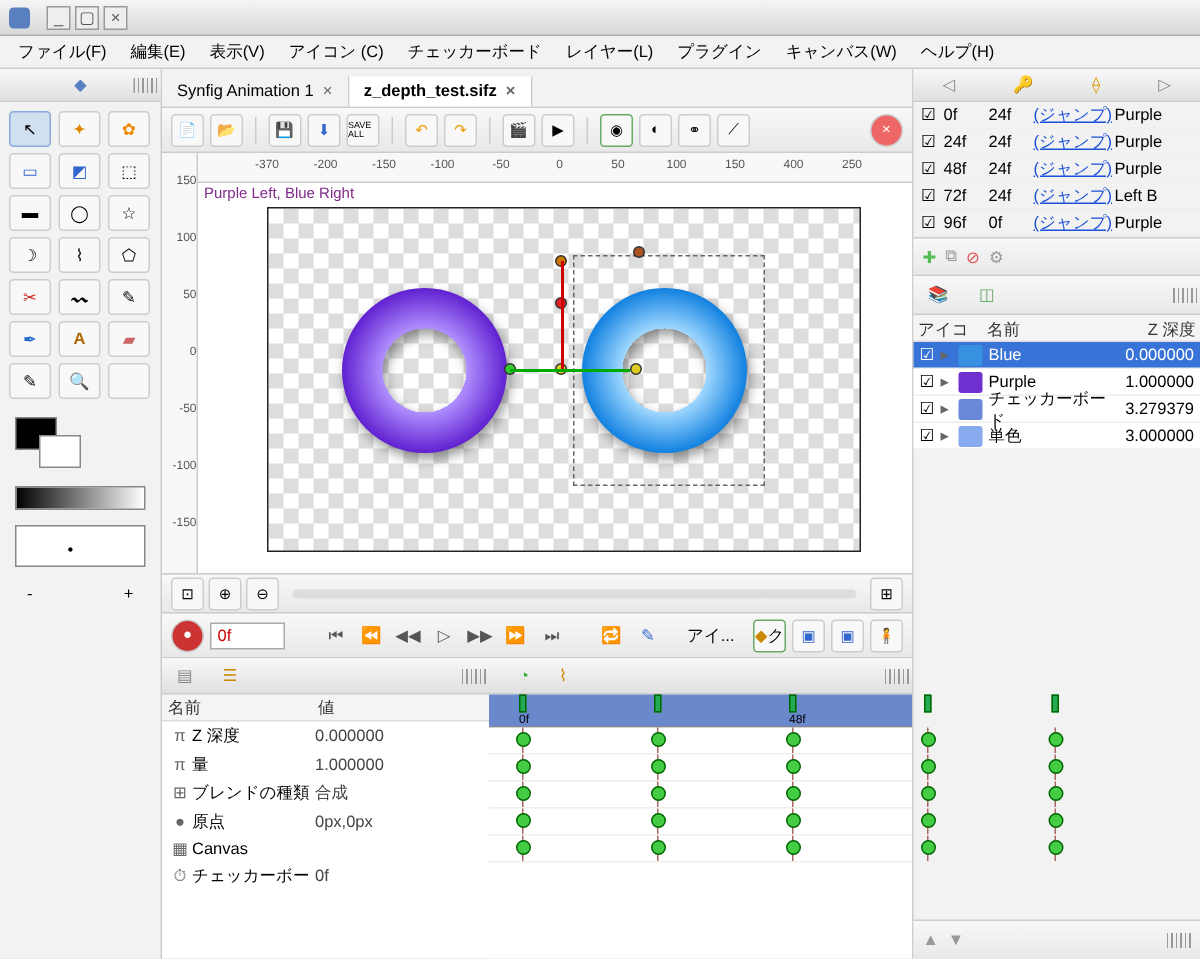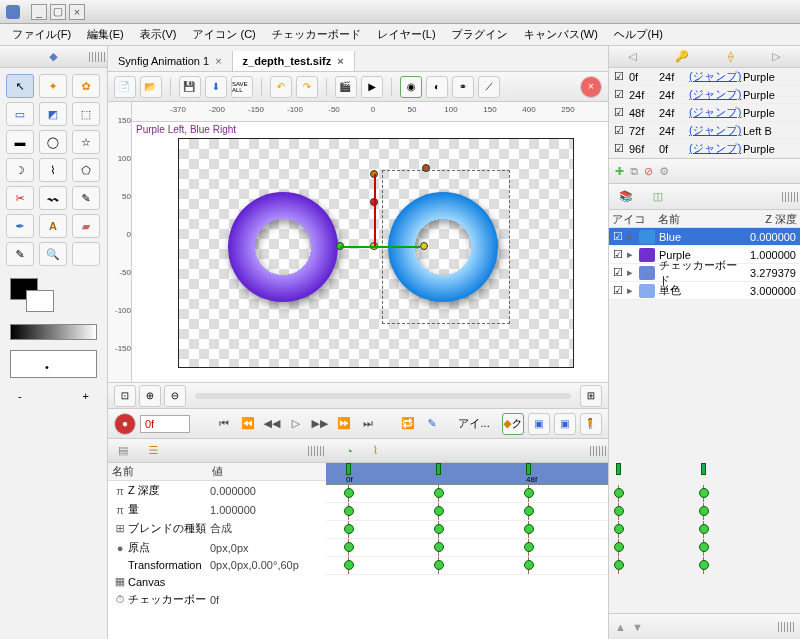--- a/index.html
+++ b/index.html
@@ -297,25 +297,20 @@
               <div class="ic">⊞</div>
               <div class="nm">ブレンドの種類</div>
               <div class="vl">合成</div>
             </div>
             <div class="param-row">
               <div class="ic">●</div>
               <div class="nm">原点</div>
               <div class="vl">0px,0px</div>
             </div>
             <div class="param-row">
-              <div class="ic"> </div>
-              <div class="nm">   Transformation</div>
-              <div class="vl">0px,0px,0.00°,60p</div>
-            </div>
-            <div class="param-row">
               <div class="ic">▦</div>
               <div class="nm">Canvas</div>
               <div class="vl"><group></group></div>
             </div>
             <div class="param-row">
               <div class="ic">⏱</div>
               <div class="nm">チェッカーボード</div>
               <div class="vl">0f</div>
             </div>
           </div>

